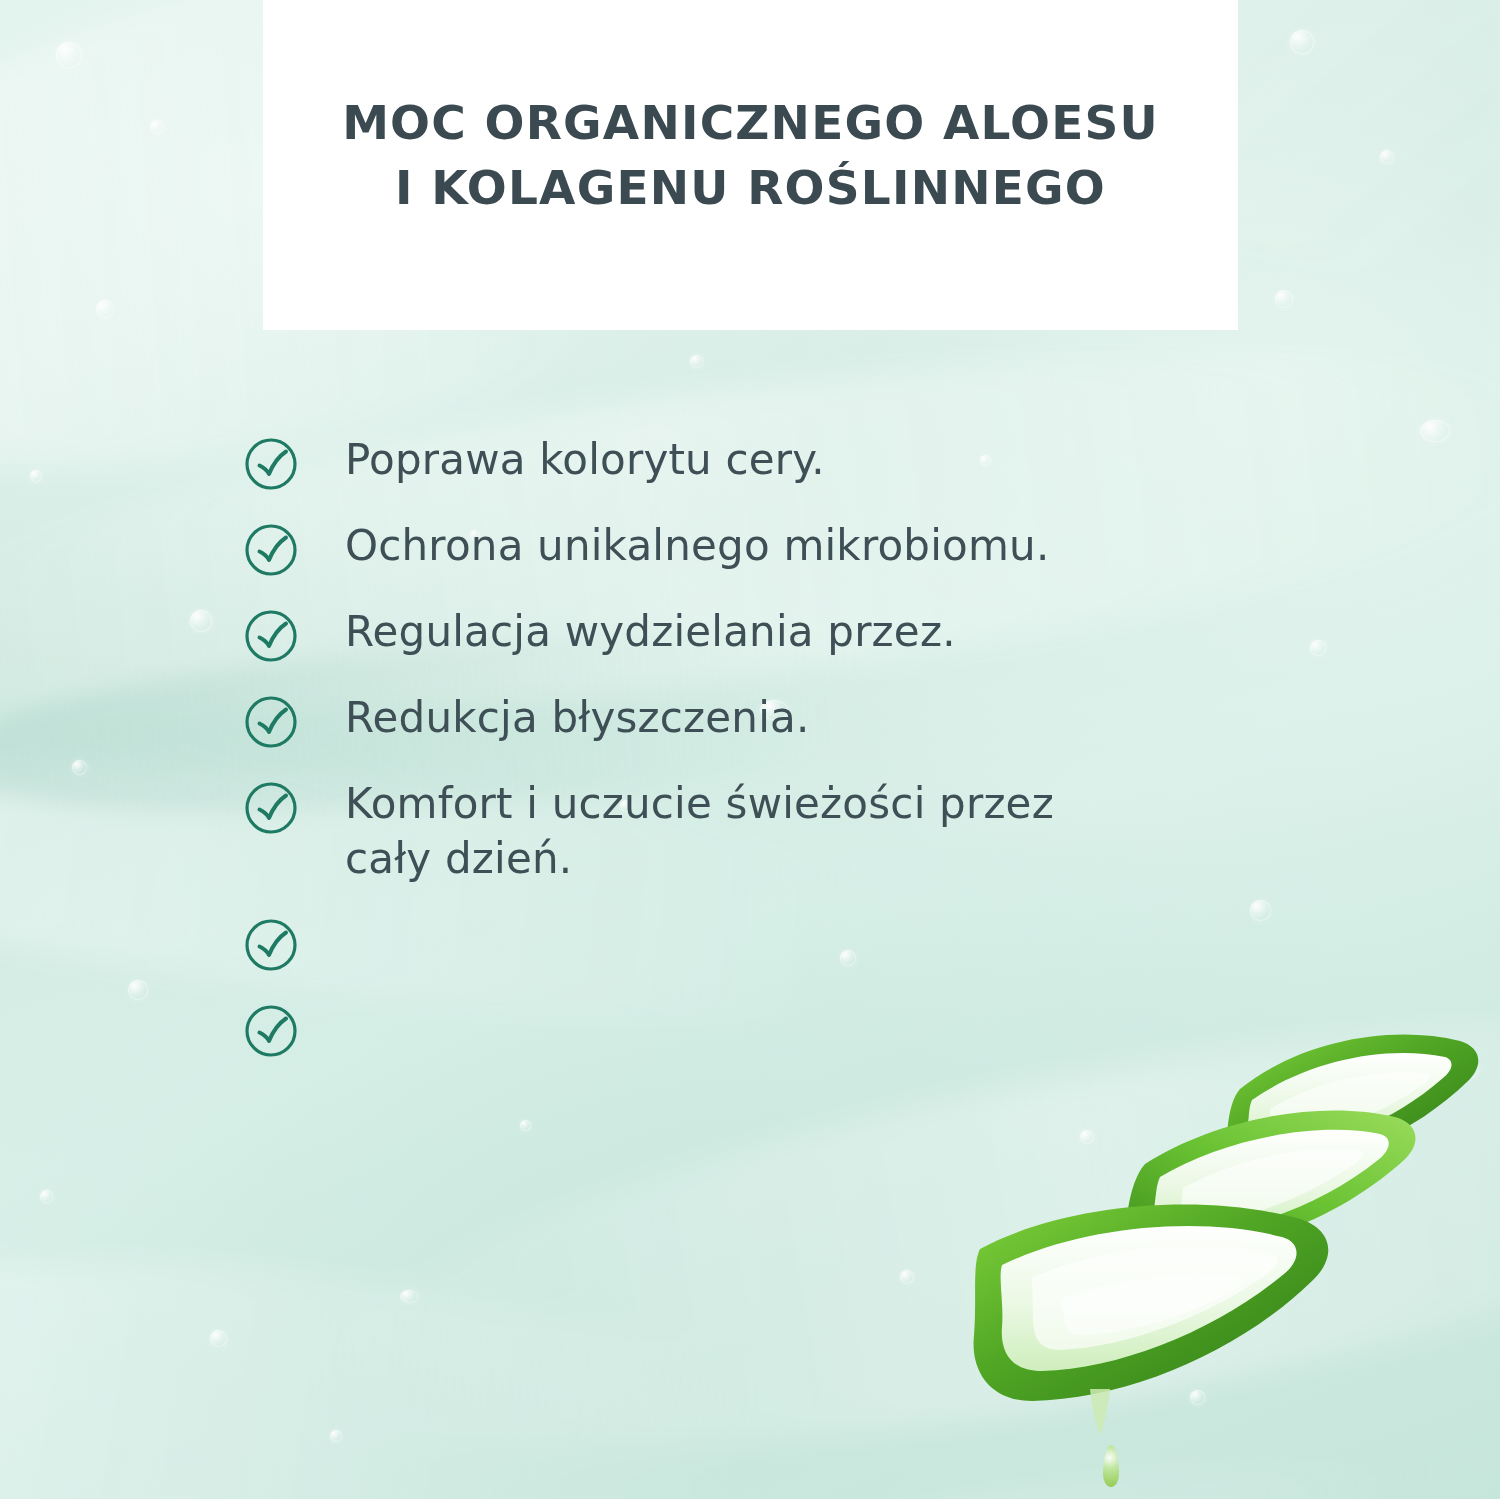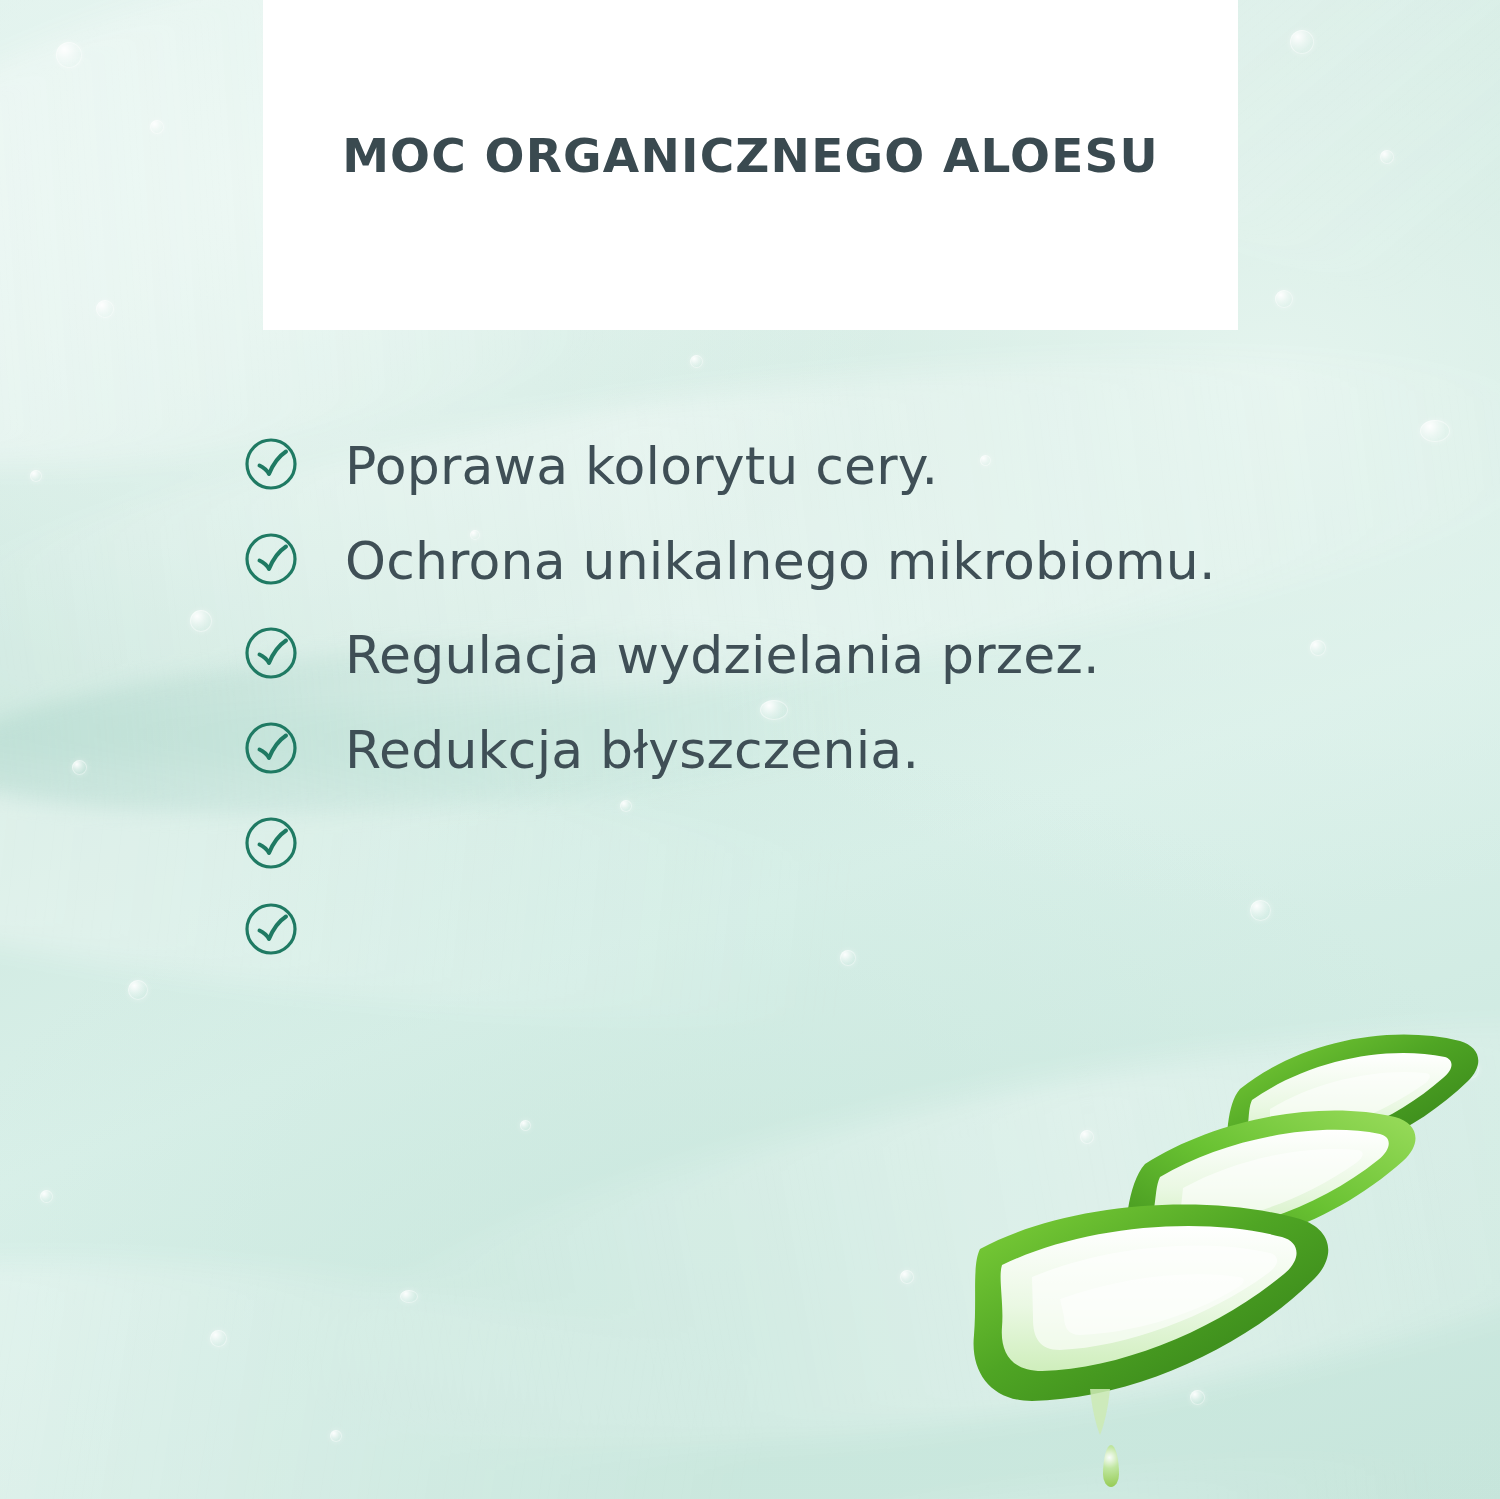--- a/index.html
+++ b/index.html
@@ -101,21 +101,21 @@
     flex: 0 0 auto;
     width: 56px;
     height: 56px;
     margin-top: 4px;
     margin-right: 46px;
   }
   .check-icon svg { display: block; width: 56px; height: 56px; }
 
   .benefit-text {
     font-family: "DejaVu Sans", sans-serif;
-    font-size: 52px;
+    font-size: 42px;
     line-height: 1.32;
     color: #3f4f56;
     font-weight: 400;
     letter-spacing: .2px;
     max-width: 900px;
   }
   .benefit-text.two-line { max-width: 760px; }
 
   
   .aloe {
@@ -183,20 +183,21 @@
     <div class="bubble" style="left:760px;  top:700px;  width:28px; height:20px;"></div>
     <div class="bubble" style="left:620px;  top:800px;  width:12px; height:12px;"></div>
     <div class="bubble" style="left:840px;  top:950px;  width:16px; height:16px;"></div>
     <div class="bubble" style="left:520px;  top:1120px; width:11px; height:11px;"></div>
     <div class="bubble" style="left:900px;  top:1270px; width:14px; height:14px;"></div>
     <div class="bubble" style="left:400px;  top:1290px; width:18px; height:13px;"></div>
   </div>
 
   <div class="title-card">
     <div class="title-line">MOC ORGANICZNEGO ALOESU</div>
+    <div class="title-line">I KOLAGENU ROŚLINNEGO</div>
   </div>
 
   <div class="benefits">
 
     <div class="benefit-row">
       <span class="check-icon">
         <svg viewBox="0 0 56 56" aria-hidden="true">
           <circle cx="28" cy="28" r="24" fill="none" stroke="#1f7a63" stroke-width="3.2"></circle>
           <path d="M16.5 29.5 C21 31.5 24 34.5 26 38 C30 28 35.5 20.5 43 15.5" fill="none" stroke="#1f7a63" stroke-width="4" stroke-linecap="round" stroke-linejoin="round"></path>
         </svg>
@@ -227,20 +228,29 @@
     <div class="benefit-row">
       <span class="check-icon">
         <svg viewBox="0 0 56 56" aria-hidden="true">
           <circle cx="28" cy="28" r="24" fill="none" stroke="#1f7a63" stroke-width="3.2"></circle>
           <path d="M16.5 29.5 C21 31.5 24 34.5 26 38 C30 28 35.5 20.5 43 15.5" fill="none" stroke="#1f7a63" stroke-width="4" stroke-linecap="round" stroke-linejoin="round"></path>
         </svg>
       </span>
       <span class="benefit-text">Redukcja błyszczenia.</span>
     </div>
 
+    <div class="benefit-row">
+      <span class="check-icon">
+        <svg viewBox="0 0 56 56" aria-hidden="true">
+          <circle cx="28" cy="28" r="24" fill="none" stroke="#1f7a63" stroke-width="3.2"></circle>
+          <path d="M16.5 29.5 C21 31.5 24 34.5 26 38 C30 28 35.5 20.5 43 15.5" fill="none" stroke="#1f7a63" stroke-width="4" stroke-linecap="round" stroke-linejoin="round"></path>
+        </svg>
+      </span>
+      <span class="benefit-text two-line">Komfort i uczucie świeżości przez cały dzień.</span>
+    </div>
 
     <div class="benefit-row">
       <span class="check-icon">
         <svg viewBox="0 0 56 56" aria-hidden="true">
           <circle cx="28" cy="28" r="24" fill="none" stroke="#1f7a63" stroke-width="3.2"></circle>
           <path d="M16.5 29.5 C21 31.5 24 34.5 26 38 C30 28 35.5 20.5 43 15.5" fill="none" stroke="#1f7a63" stroke-width="4" stroke-linecap="round" stroke-linejoin="round"></path>
         </svg>
       </span>
     </div>
 

